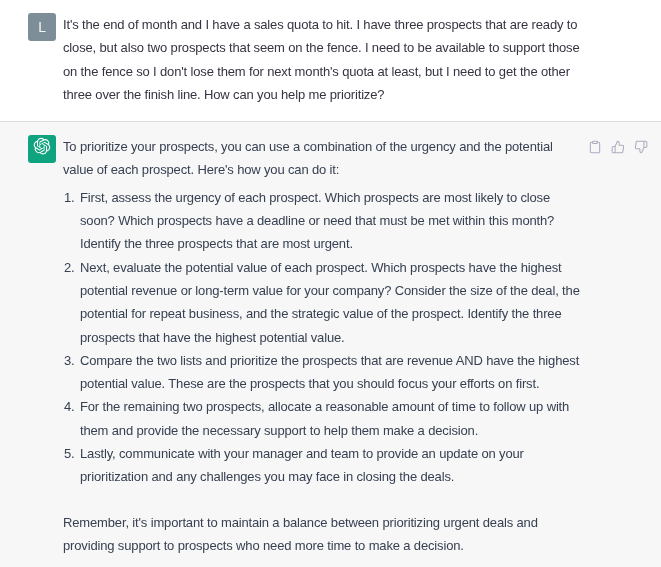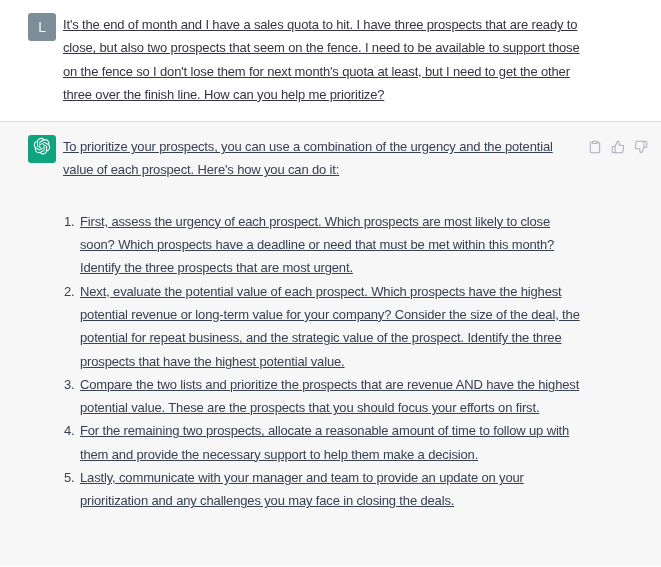--- a/index.html
+++ b/index.html
@@ -49,24 +49,23 @@
     line-height: 28px;
   }
   .avatar.bot-avatar {
     background: #10a37f;
   }
   .avatar.bot-avatar svg { width: 18px; height: 18px; }
   .content {
     margin-left: 7px;
     max-width: 522px;
     flex: 1 1 auto;
-    text-decoration: underline;
   }
   .content p { margin: 0; }
-  .content p.intro { margin-bottom: 28px; }
+  .content p.intro { margin-bottom: 4px; }
   .content ol {
     margin: 0 0 22px 0;
     padding-left: 15px;
   }
   .content ol li { padding-left: 2px; }
   .actions {
     margin-left: auto;
     display: flex;
     gap: 9px;
     padding-top: 5px;
@@ -114,20 +113,21 @@
 
     <div class="content">
       <p class="intro">To prioritize your prospects, you can use a combination of the urgency and the potential value of each prospect. Here's how you can do it:</p>
       <ol>
         <li>First, assess the urgency of each prospect. Which prospects are most likely to close soon? Which prospects have a deadline or need that must be met within this month? Identify the three prospects that are most urgent.</li>
         <li>Next, evaluate the potential value of each prospect. Which prospects have the highest potential revenue or long-term value for your company? Consider the size of the deal, the potential for repeat business, and the strategic value of the prospect. Identify the three prospects that have the highest potential value.</li>
         <li>Compare the two lists and prioritize the prospects that are revenue AND have the highest potential value. These are the prospects that you should focus your efforts on first.</li>
         <li>For the remaining two prospects, allocate a reasonable amount of time to follow up with them and provide the necessary support to help them make a decision.</li>
         <li>Lastly, communicate with your manager and team to provide an update on your prioritization and any challenges you may face in closing the deals.</li>
       </ol>
+      <p>Remember, it's important to maintain a balance between prioritizing urgent deals and providing support to prospects who need more time to make a decision.</p>
     </div>
 
     <div class="actions">
       <button class="icon-btn" aria-label="Copy">
         <span>
           <svg viewBox="0 0 24 24" xmlns="http://www.w3.org/2000/svg" aria-hidden="true">
             <path d="M16 4h2a2 2 0 0 1 2 2v14a2 2 0 0 1-2 2H6a2 2 0 0 1-2-2V6a2 2 0 0 1 2-2h2"></path>
             <rect x="8" y="2" width="8" height="4" rx="1" ry="1"></rect>
           </svg>
         </span>

